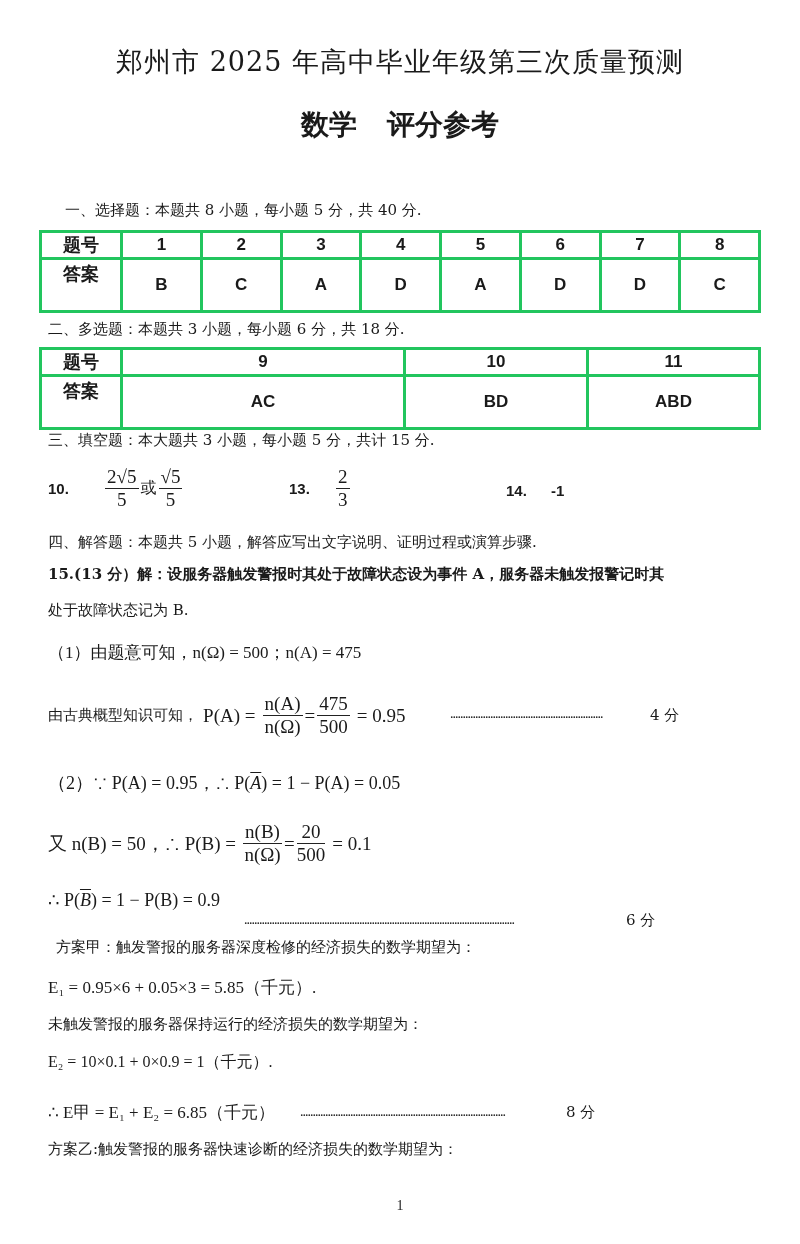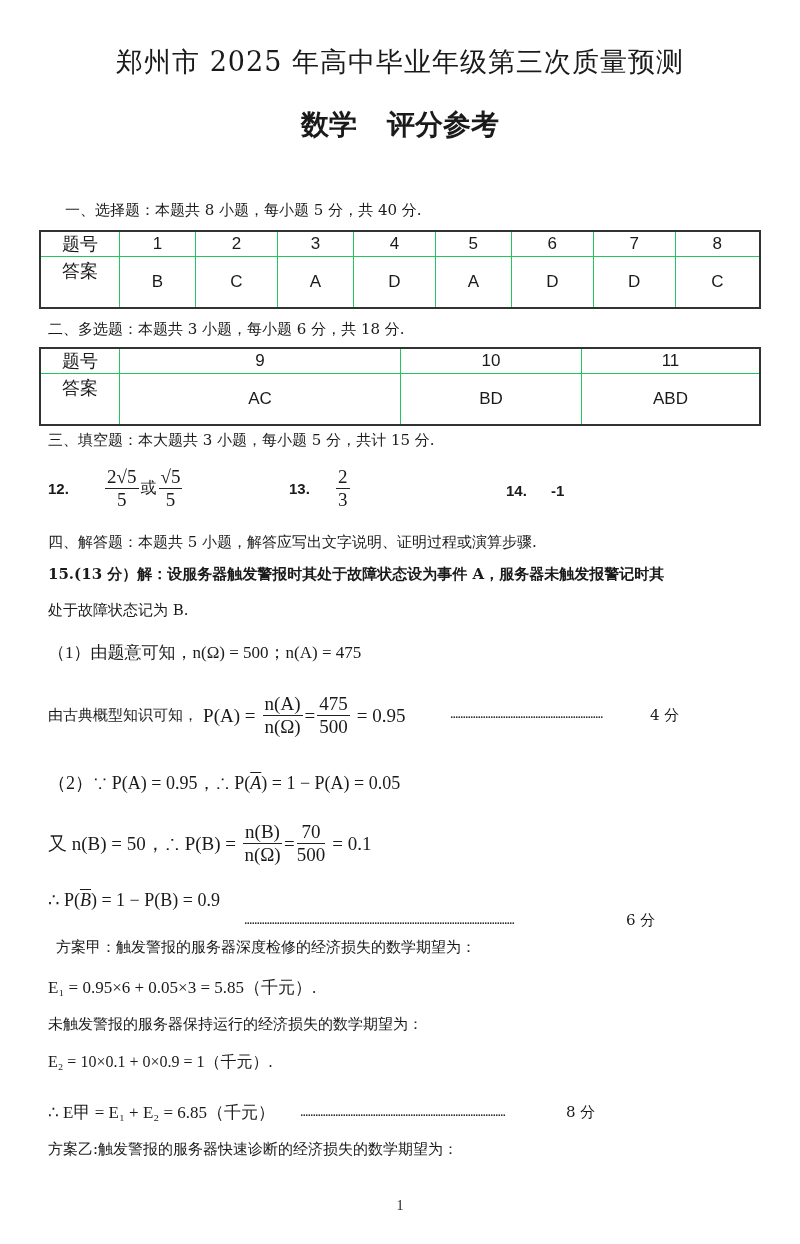--- a/index.html
+++ b/index.html
@@ -6,21 +6,21 @@
   body {
     width: 800px; height: 1244px; position: relative; overflow: hidden;
     font-family: "DejaVu Serif", serif; color: #1a1a1a;
   }
   .abs { position: absolute; white-space: nowrap; }
   .title { left: 0; width: 800px; text-align: center; top: 44px; font-size: 27px; letter-spacing: 1px; font-family: "DejaVu Serif", serif; }
   .subtitle { left: 0; width: 800px; text-align: center; top: 106px; font-size: 28px; font-weight: bold; font-family: "DejaVu Sans", sans-serif; }
   .subtitle .gap { display: inline-block; width: 30px; }
   .sec { font-size: 15px; font-family: "DejaVu Serif", serif; }
   table.ans { position: absolute; border-collapse: collapse; border: 2px solid #333; }
-  table.ans td { border: 1px solid #22c55e; text-align: center; font-family: "Liberation Sans", sans-serif; font-size: 17px; padding: 0; }
+  table.ans td { border: 3px solid #22c55e; text-align: center; font-family: "Liberation Sans", sans-serif; font-size: 17px; padding: 0; font-weight: bold; }
   table.ans td.lbl { font-family: "DejaVu Serif", serif; font-size: 18px; width: 78px; }
   table.ans tr.head td { height: 24px; }
   table.ans tr.body td { height: 48px; }
   table.ans tr.body td.lbl { vertical-align: top; padding-top: 2px; }
   .frac { display: inline-block; vertical-align: middle; text-align: center; margin: 0 2px; }
   .frac .num { display: block; border-bottom: 1px solid #222; padding: 0 2px; line-height: 22px; }
   .frac .den { display: block; line-height: 22px; }
   .math { font-family: "Liberation Serif", serif; font-size: 19px; }
   .it { font-style: italic; }
   .bar { text-decoration: overline; }
@@ -79,21 +79,21 @@
     <td>AC</td>
     <td>BD</td>
     <td>ABD</td>
   </tr>
 </tbody>
   </table>
 
 <div class="abs sec" style="left:48px; top:431px;">三、填空题：本大题共 3 小题，每小题 5 分，共计 15 分.</div>
 
 <div class="abs" style="left:48px; top:466px;">
-  <span class="fill" style="display:inline-block; width:50px; vertical-align:middle;">12.</span>
+  <span class="fill" style="display:inline-block; width:50px; vertical-align:middle;">10.</span>
   <span class="math frac"><span class="num">2√5</span><span class="den">5</span></span><span style="font-size:16px; vertical-align:middle;">或</span><span class="math frac"><span class="num">√5</span><span class="den">5</span></span>
 </div>
 <div class="abs" style="left:289px; top:466px;">
   <span class="fill" style="display:inline-block; width:40px; vertical-align:middle;">13.</span>
   <span class="math frac"><span class="num">2</span><span class="den">3</span></span>
 </div>
 <div class="abs fill" style="left:506px; top:482px;">
   <span style="display:inline-block; width:45px;">14.</span><span>-1</span>
 </div>
 
@@ -111,21 +111,21 @@
 </div>
 <div class="abs dots" style="left:450px; top:706px;">.............................................................</div>
 <div class="abs line" style="left:650px; top:706px;">4 分</div>
 
 <div class="abs math" style="left:48px; top:771px; font-size:18px;">
   <span>（2）∵ P(A) = 0.95，∴ P(</span><span class="bar it">A</span><span>) = 1 − P(A) = 0.05</span>
 </div>
 
 <div class="abs" style="left:48px; top:821px;">
   <span class="math" style="vertical-align:middle;">又 n(B) = 50，∴ P(B) =</span>
-  <span class="math frac"><span class="num">n(B)</span><span class="den">n(Ω)</span></span><span class="math" style="vertical-align:middle;">=</span><span class="math frac"><span class="num">70</span><span class="den">500</span></span>
+  <span class="math frac"><span class="num">n(B)</span><span class="den">n(Ω)</span></span><span class="math" style="vertical-align:middle;">=</span><span class="math frac"><span class="num">20</span><span class="den">500</span></span>
   <span class="math" style="vertical-align:middle;">= 0.1</span>
 </div>
 
 <div class="abs math" style="left:48px; top:889px; font-size:18px;">
   <span>∴ P(</span><span class="bar it">B</span><span>) = 1 − P(B) = 0.9</span>
 </div>
 <div class="abs dots" style="left:244px; top:912px;">............................................................................................................</div>
 <div class="abs line" style="left:626px; top:911px;">6 分</div>
 
 <div class="abs line" style="left:56px; top:938px;">方案甲：触发警报的服务器深度检修的经济损失的数学期望为：</div>

